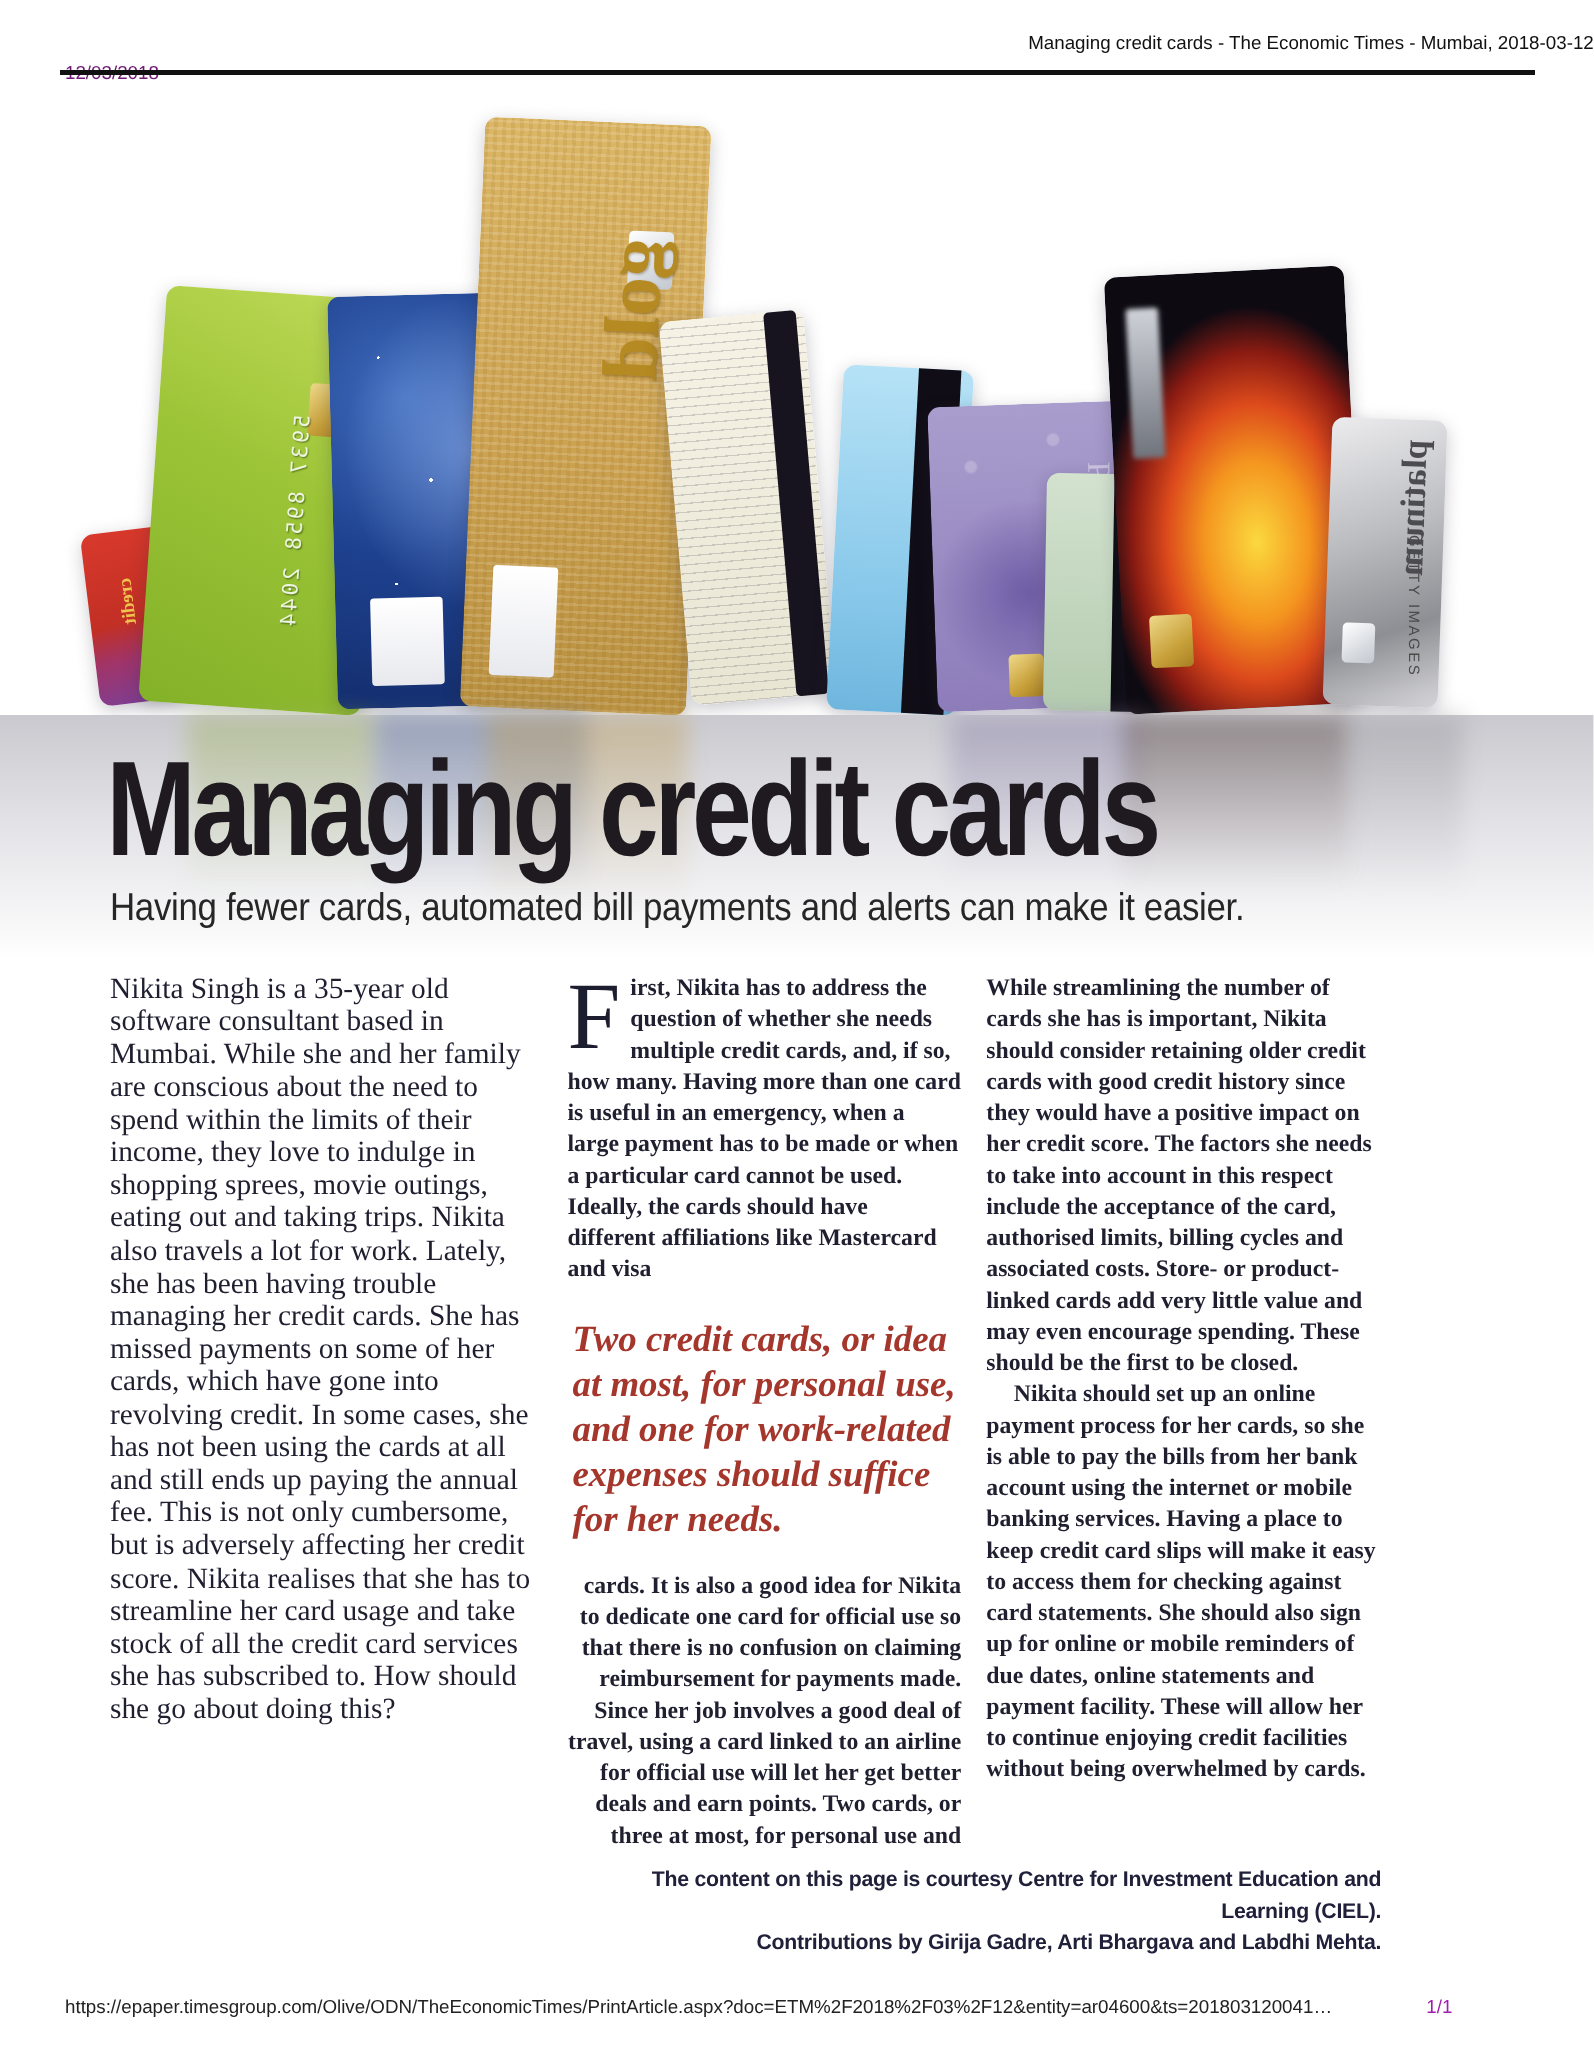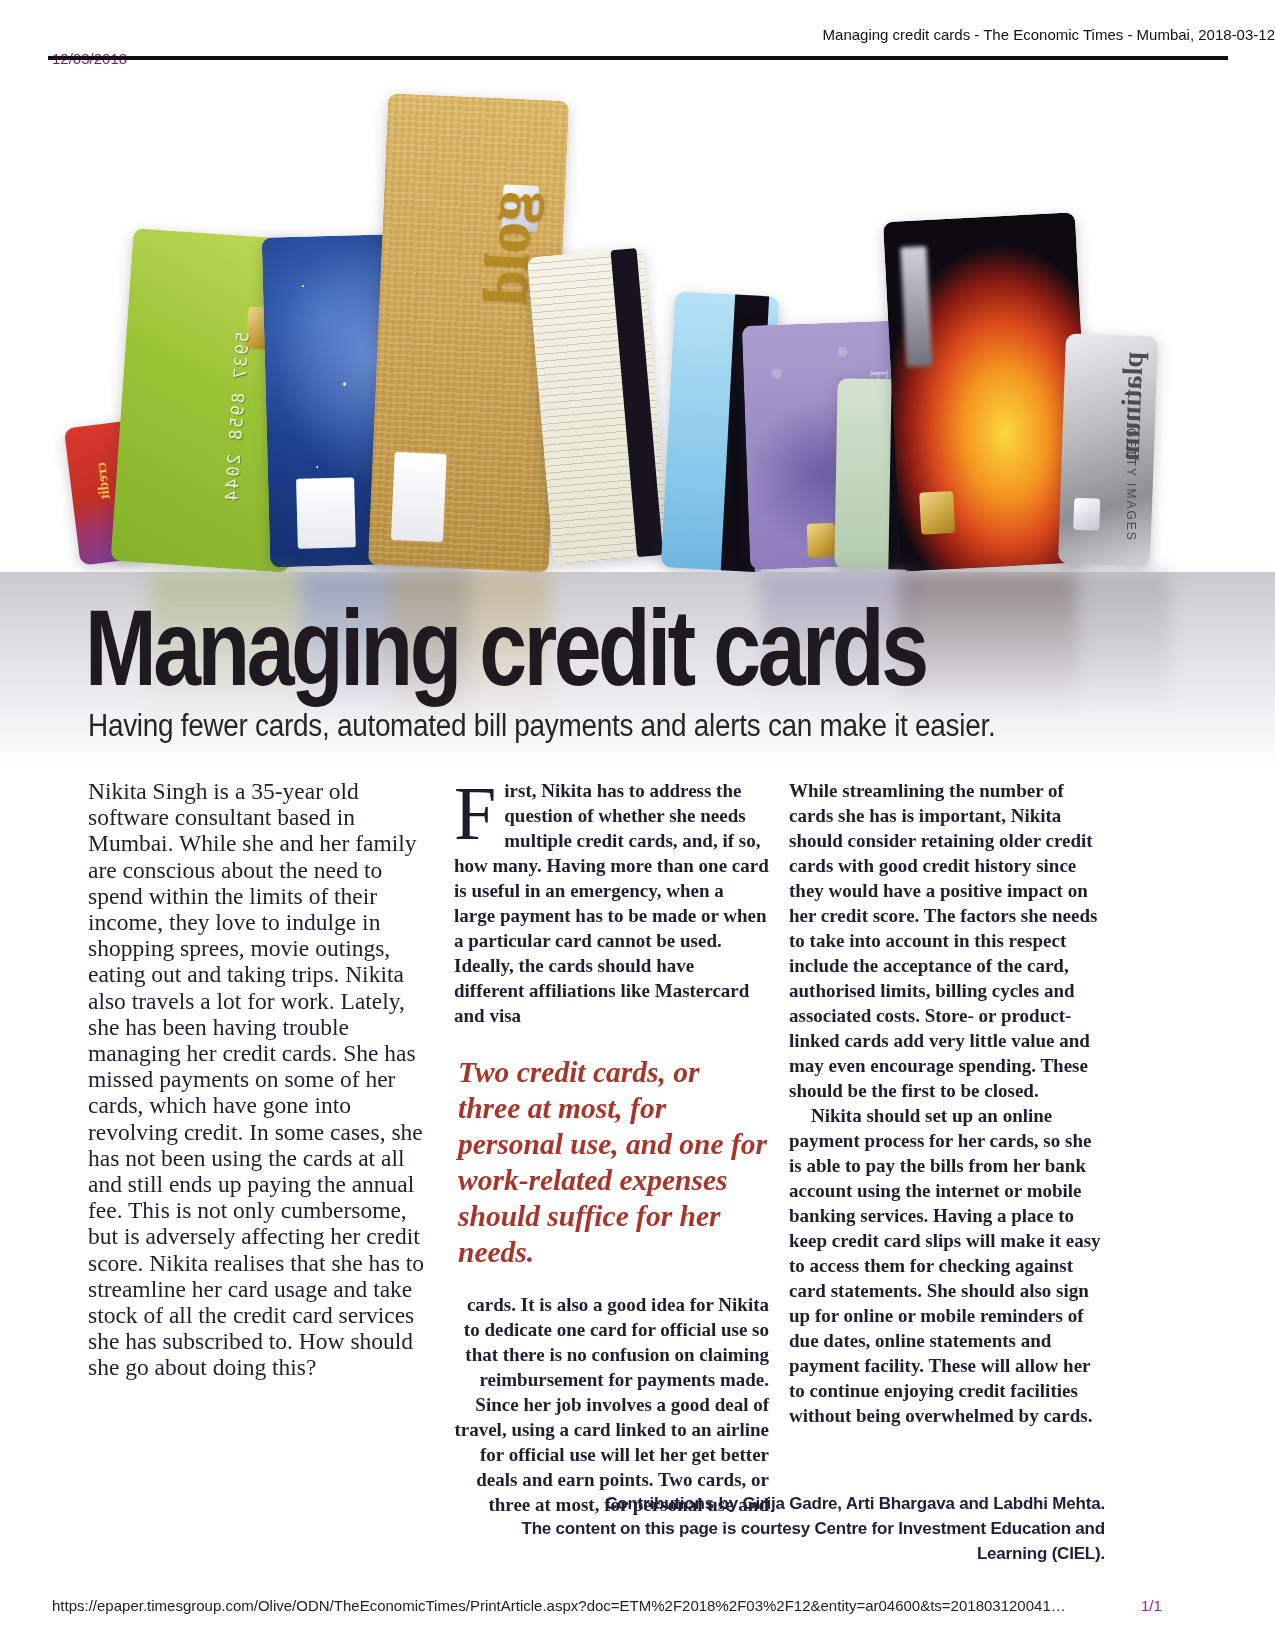--- a/index.html
+++ b/index.html
@@ -186,30 +186,30 @@
     <div class="streak s6"></div>
   </div>
 
   <div class="headline">Managing credit cards</div>
   <div class="subhead">Having fewer cards, automated bill payments and alerts can make it easier.</div>
 
   <div class="cols">
     <div class="col1">Nikita Singh is a 35-year old software consultant based in Mumbai. While she and her family are conscious about the need to spend within the limits of their income, they love to indulge in shopping sprees, movie outings, eating out and taking trips. Nikita also travels a lot for work. Lately, she has been having trouble managing her credit cards. She has missed payments on some of her cards, which have gone into revolving credit. In some cases, she has not been using the cards at all and still ends up paying the annual fee. This is not only cumbersome, but is adversely affecting her credit score. Nikita realises that she has to streamline her card usage and take stock of all the credit card services she has subscribed to. How should she go about doing this?</div>
     <div class="col2">
       <p style="margin:0;"><span class="dropcap">F</span><span>irst, Nikita has to address the question of whether she needs multiple credit cards, and, if so, how many. Having more than one card is useful in an emergency, when a large payment has to be made or when a particular card cannot be used. Ideally, the cards should have different affiliations like Mastercard and visa</span></p>
-      <div class="pullquote">Two credit cards, or three at most, for personal use, and one for work-related expenses should suffice for her needs.</div>
+      <div class="pullquote">Two credit cards, or idea at most, for personal use, and one for work-related expenses should suffice for her needs.</div>
       <p class="p2b">cards. It is also a good idea for Nikita to dedicate one card for official use so that there is no confusion on claiming reimbursement for payments made. Since her job involves a good deal of travel, using a card linked to an airline for official use will let her get better deals and earn points. Two cards, or three at most, for personal use and</p>
     </div>
     <div class="col3">
       <p>While streamlining the number of cards she has is important, Nikita should consider retaining older credit cards with good credit history since they would have a positive impact on her credit score. The factors she needs to take into account in this respect include the acceptance of the card, authorised limits, billing cycles and associated costs. Store- or product-linked cards add very little value and may even encourage spending. These should be the first to be closed.</p>
       <p>Nikita should set up an online payment process for her cards, so she is able to pay the bills from her bank account using the internet or mobile banking services. Having a place to keep credit card slips will make it easy to access them for checking against card statements. She should also sign up for online or mobile reminders of due dates, online statements and payment facility. These will allow her to continue enjoying credit facilities without being overwhelmed by cards.</p>
     </div>
   </div>
 
   <div class="credit-note">
+    <div>The content on this page is courtesy Centre for Investment Education and Learning (CIEL).</div>
     <div>Contributions by Girija Gadre, Arti Bhargava and Labdhi Mehta.</div>
-    <div>The content on this page is courtesy Centre for Investment Education and Learning (CIEL).</div>
   </div>
 
   <div class="ftr-url">https://epaper.timesgroup.com/Olive/ODN/TheEconomicTimes/PrintArticle.aspx?doc=ETM%2F2018%2F03%2F12&amp;entity=ar04600&amp;ts=201803120041…</div>
   <div class="ftr-page">1/1</div>
 
 </div>
 
 </body></html>

